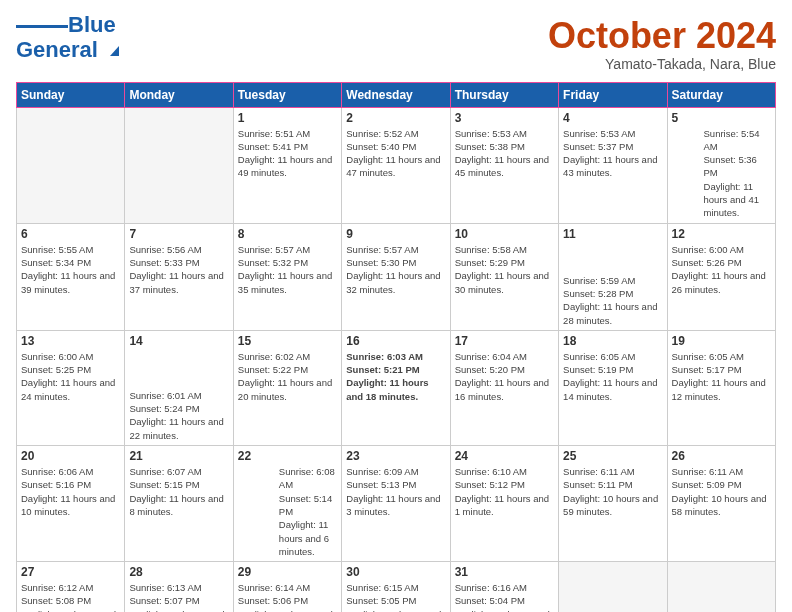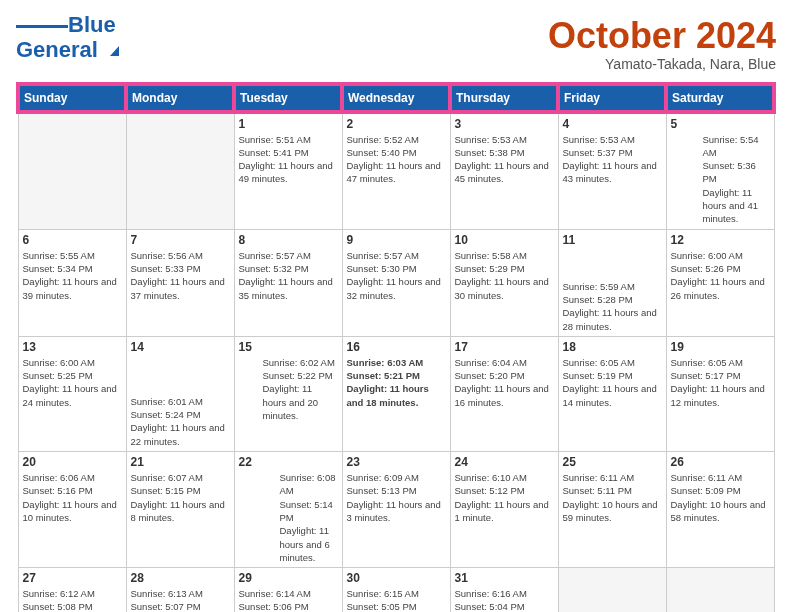--- a/index.html
+++ b/index.html
@@ -57,21 +57,21 @@
       width: 100%;
       border-collapse: collapse;
       table-layout: fixed;
     }
     .calendar th {
       background: #1a5faa;
       color: #fff;
       font-size: 12px;
       padding: 5px 4px;
       text-align: left;
-      border: 4px solid #ec4899;
+      border: 1px solid #ec4899;
     }
     .calendar td {
       border: 1px solid #ccc;
       vertical-align: top;
       padding: 3px 4px;
       font-size: 10px;
       color: #333;
       height: 80px;
       background: #fff;
     }
@@ -214,21 +214,21 @@
 Daylight: 11 hours and 24 minutes.</div>
           </td>
           <td>
             <div class="day-num">14</div>
             <div class="day-info" style="white-space: pre-line; margin-top: 41px;">Sunrise: 6:01 AM
 Sunset: 5:24 PM
 Daylight: 11 hours and 22 minutes.</div>
           </td>
           <td>
             <div class="day-num">15</div>
-            <div class="day-info" style="white-space: pre-line; margin-left: 24px;">Sunrise: 6:02 AM
+            <div class="day-info" style="white-space: pre-line;">Sunrise: 6:02 AM
 Sunset: 5:22 PM
 Daylight: 11 hours and 20 minutes.</div>
           </td>
           <td>
             <div class="day-num">16</div>
             <div class="day-info" style="white-space: pre-line; font-weight: bold;">Sunrise: 6:03 AM
 Sunset: 5:21 PM
 Daylight: 11 hours and 18 minutes.</div>
           </td>
           <td>

